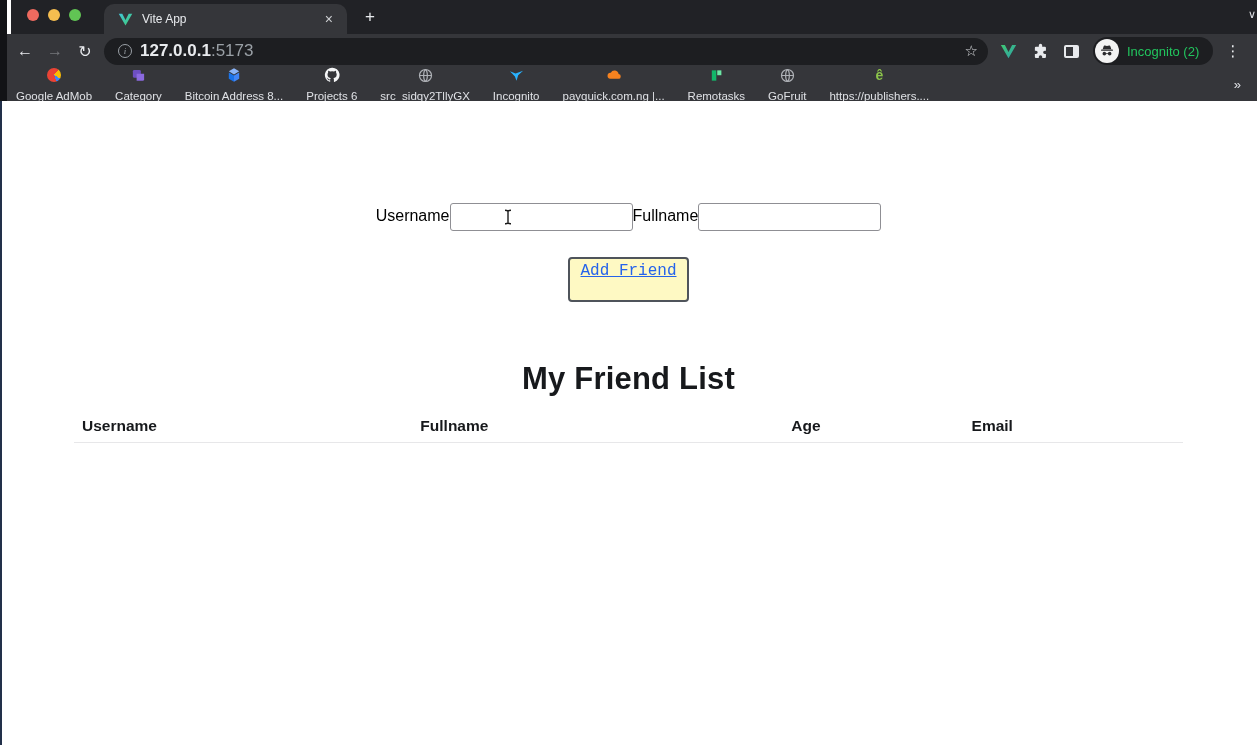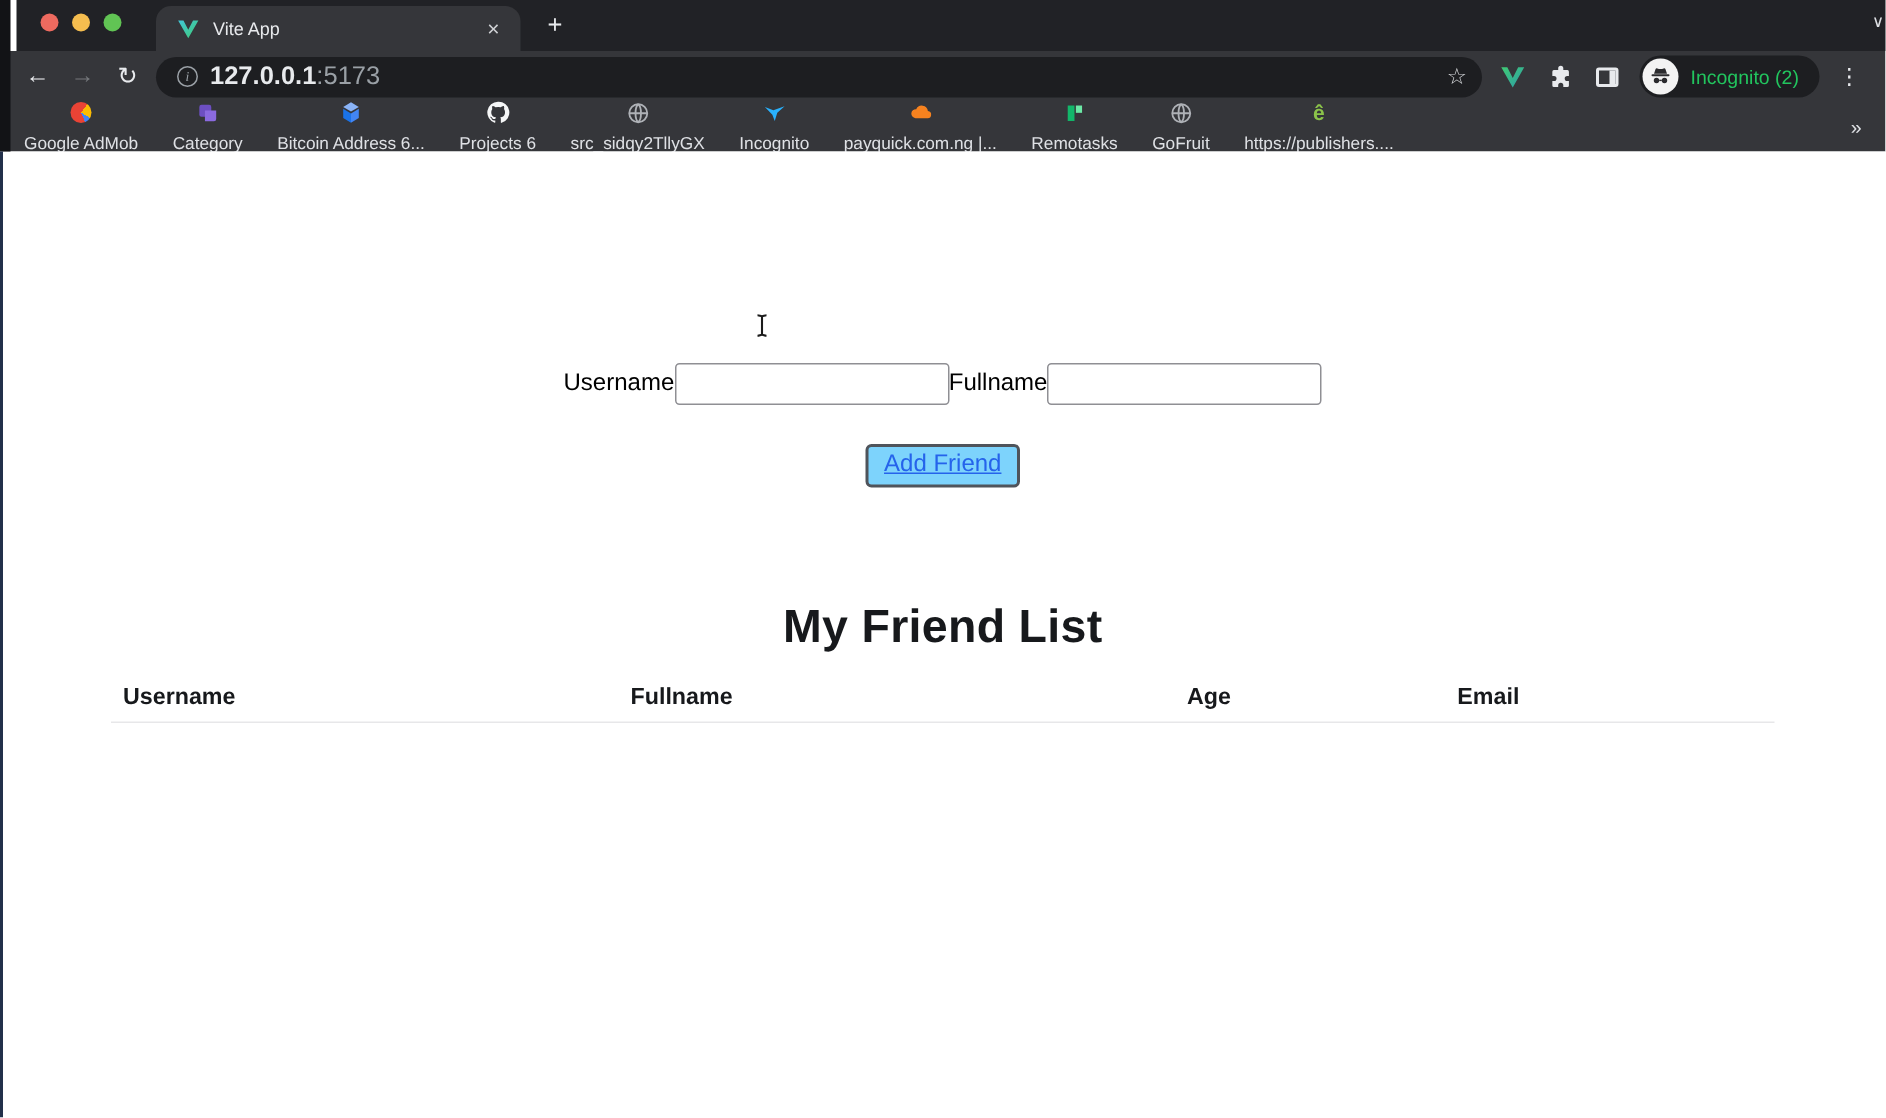--- a/index.html
+++ b/index.html
@@ -72,33 +72,33 @@
   }
   .bm { display:flex; align-items:center; gap:7px; color:#dfe1e5; font-size:11.5px; white-space:nowrap;flex-direction:column; }
   .bm-ic { width:16px; height:16px; display:flex; align-items:center; justify-content:center; flex:0 0 auto; }
   .admob-ic { width:14px; height:14px; border-radius:50%;
     background:conic-gradient(from 200deg, #ea4335 0 55%, #fbbc04 55% 78%, #4285f4 78% 88%, #ea4335 88% 100%); }
   .ezoic-ic { color:#8bc34a; font-weight:700; font-size:14px; line-height:14px; }
   .bm-overflow { margin-left:auto; color:#dfe1e5; font-size:13px; }
 
   
   .page { position:absolute; top:101px; left:0; width:1257px; bottom:0; background:#fff; color:#000; }
-  .form-zone { padding-top:102px; text-align:center;margin-top:39px; }
+  .form-zone { padding-top:102px; text-align:center; }
   .form-row { height:30px; margin-bottom:24px; }
   .form-row label { font-size:16px; color:#000; vertical-align:middle; }
   .form-row input {
     width:183px; height:28px; border:1px solid #8f8f94; border-radius:3px;
     font-size:15px; padding:0 6px; vertical-align:middle; background:#fff;
     font-family:"Liberation Sans", sans-serif;
   }
   .btn-row { height:30px; }
   .add-btn {
-    font-family:Liberation Sans, sans-serif;
-    background:#7dd3fc; border:2px solid #4f545b; border-radius:4px;
-    padding:3px 10px 4px; font-size:16px; cursor:pointer;
+    font-family:Liberation Mono, monospace;
+    background:#fef9c3; border:2px solid #4f545b; border-radius:4px;
+    padding:3px 10px 20px; font-size:16px; cursor:pointer;
   }
   .add-btn .link-text { color:#2563eb; text-decoration:underline; }
   .ibeam { position:absolute; left:503px; top:108px; }
 
   h1.list-heading {
     margin-top:74px; text-align:center;
     font-size:31px; font-weight:700; color:#17191c; letter-spacing:0.2px;
   }
   .table-head {
     position:relative; margin:16px 74px 0; height:30px;
@@ -207,21 +207,21 @@
     <span>Category</span>
   </span>
   <span class="bm">
     <span class="bm-ic">
       <svg width="16" height="16" viewBox="0 0 16 16">
         <path d="M8 1.2 L13.2 4.3 8 7.4 2.8 4.3z" fill="#8ab4f8"></path>
         <path d="M2.8 5.5 L8 8.6 v6.2 L2.8 11.7z" fill="#1a73e8"></path>
         <path d="M13.2 5.5 L8 8.6 v6.2 l5.2-3.1z" fill="#4285f4"></path>
       </svg>
     </span>
-    <span>Bitcoin Address 6...</span>
+    <span>Bitcoin Address 8...</span>
   </span>
   <span class="bm">
     <span class="bm-ic">
       <svg width="16" height="16" viewBox="0 0 16 16" fill="#f5f6f7">
         <path d="M8 .8a7.2 7.2 0 0 0-2.3 14c.4.1.5-.1.5-.3v-1.2c-2 .4-2.4-1-2.4-1-.3-.8-.8-1-.8-1-.7-.5 0-.5 0-.5.7 0 1.1.8 1.1.8.7 1.1 1.8.8 2.2.6 0-.5.3-.8.5-1-1.6-.2-3.3-.8-3.3-3.6 0-.8.3-1.4.7-2-.1-.1-.3-.9.1-1.9 0 0 .6-.2 2 .8a6.9 6.9 0 0 1 3.6 0c1.4-1 2-.8 2-.8.4 1 .2 1.8.1 1.9.4.6.7 1.2.7 2 0 2.8-1.7 3.4-3.3 3.6.3.2.5.7.5 1.4v2c0 .2.1.4.5.3A7.2 7.2 0 0 0 8 .8z"></path>
       </svg>
     </span>
     <span>Projects 6</span>
   </span>
   <span class="bm">

